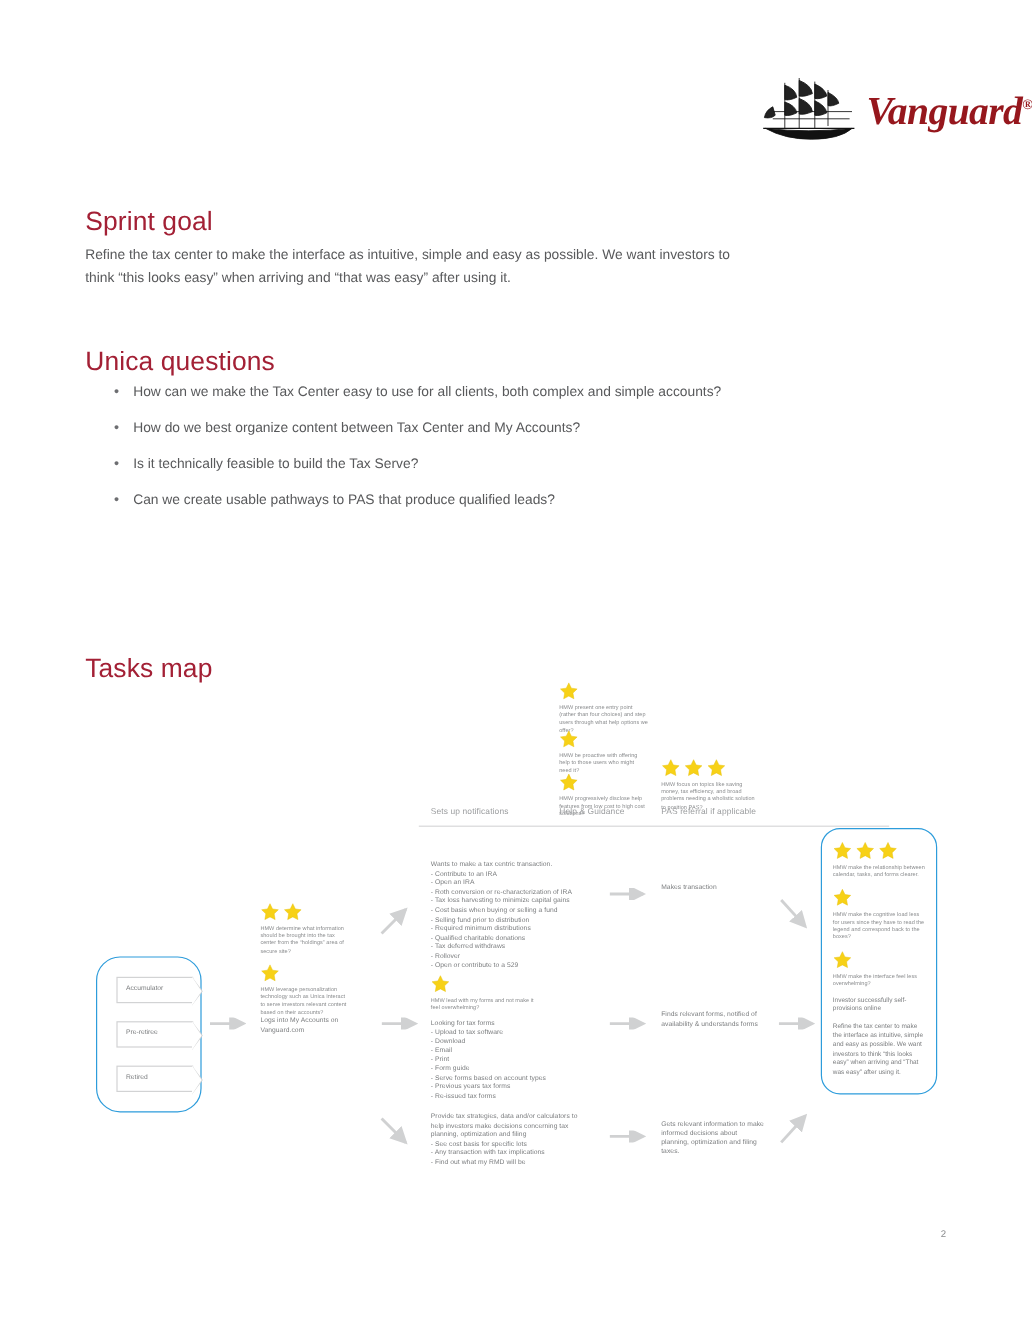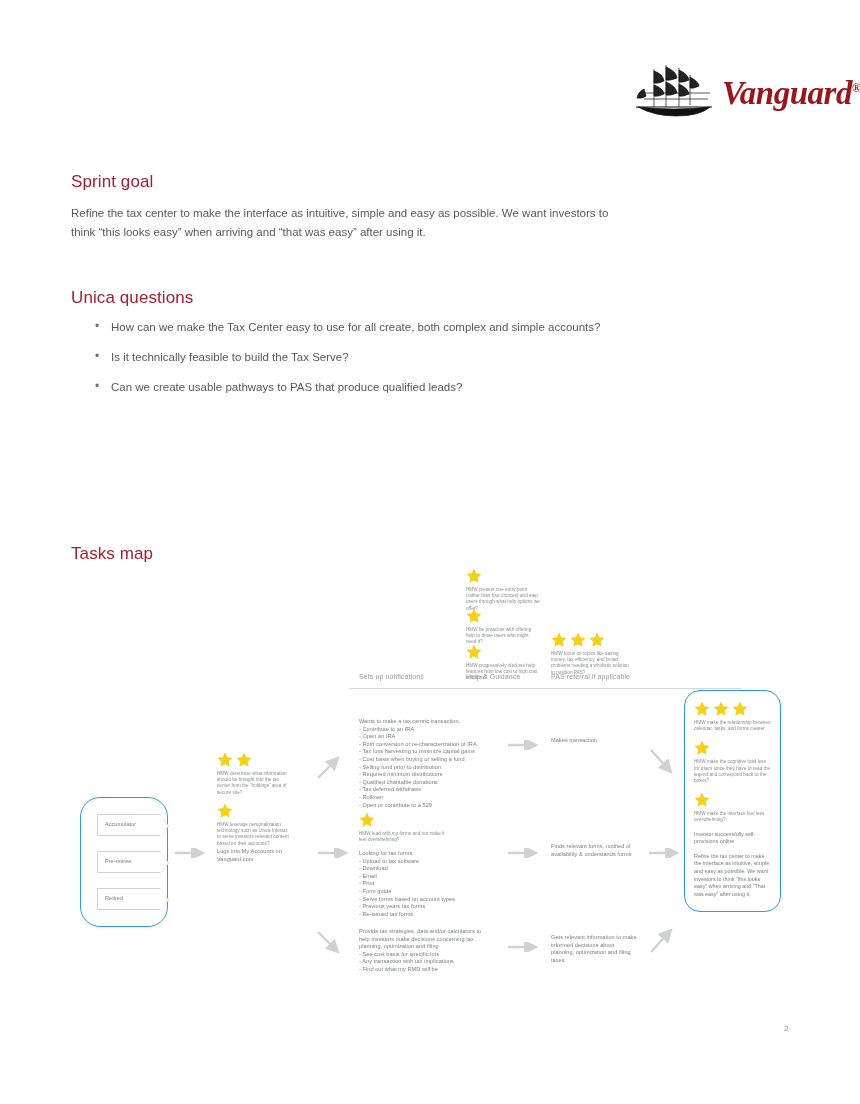--- a/index.html
+++ b/index.html
@@ -47,21 +47,21 @@
   .logo-text sup {
     font-size: 12px;
     vertical-align: super;
     font-style: normal;
   }
 
   
   h2.section-title {
     position: absolute;
     margin: 0;
-    font-size: 17px;
+    font-size: 22px;
     font-weight: normal;
     color: #a32035;
     letter-spacing: 0.1px;
   }
   .goal-title { top: 172px; left: 71px; }
   .questions-title { top: 288px; left: 71px; }
   .map-title { top: 544px; left: 71px; }
 
   .goal-body {
     position: absolute;
@@ -250,21 +250,22 @@
     <div class="logo-text">
       <span>Vanguard</span><sup>®</sup>
     </div>
   </div>
 
   <h2 class="section-title goal-title">Sprint goal</h2>
   <div class="goal-body">Refine the tax center to make the interface as intuitive, simple and easy as possible. We want investors to think “this looks easy” when arriving and “that was easy” after using it.</div>
 
   <h2 class="section-title questions-title">Unica questions</h2>
   <ul class="questions">
-    <li>How can we make the Tax Center easy to use for all create, both complex and simple accounts?</li>
+    <li>How can we make the Tax Center easy to use for all clients, both complex and simple accounts?</li>
+    <li>How do we best organize content between Tax Center and My Accounts?</li>
     <li>Is it technically feasible to build the Tax Serve?</li>
     <li>Can we create usable pathways to PAS that produce qualified leads?</li>
   </ul>
 
   <h2 class="section-title map-title">Tasks map</h2>
 
   <div class="map">
 
     <svg width="0" height="0" style="position:absolute">
       <defs>

